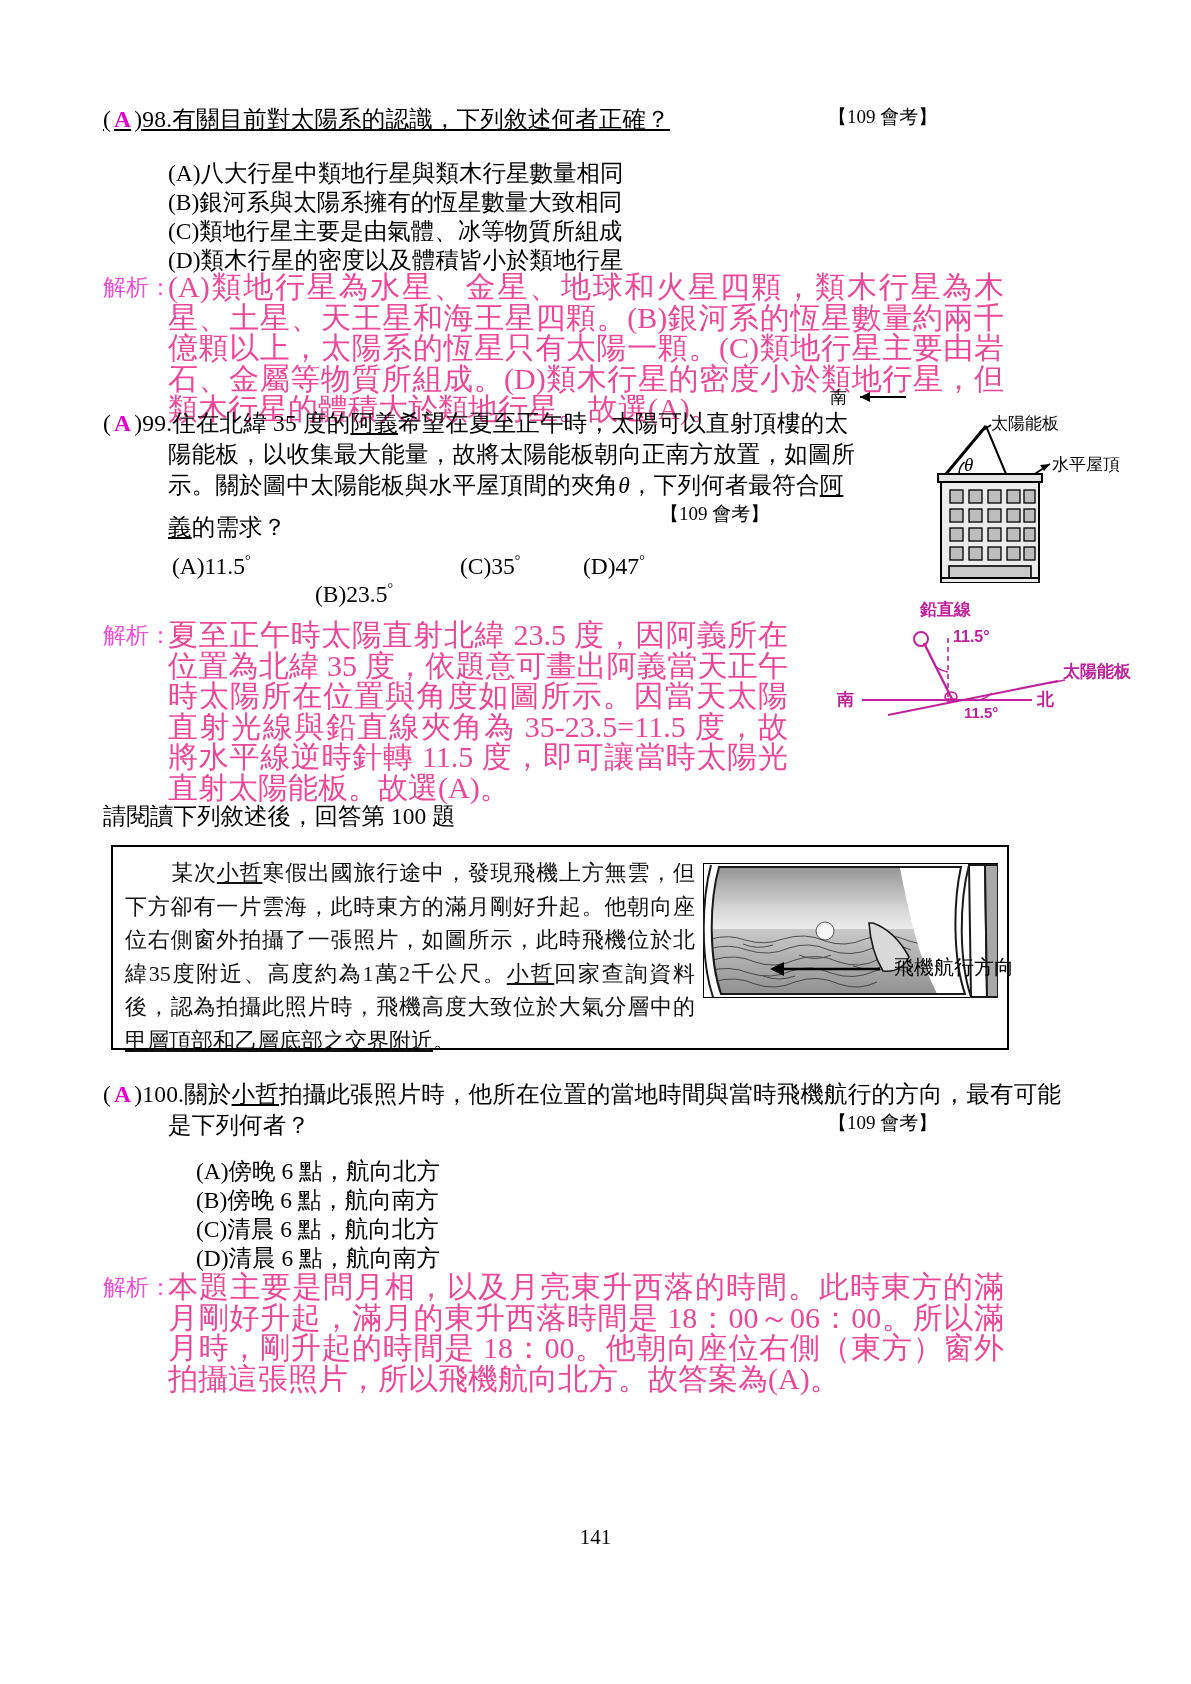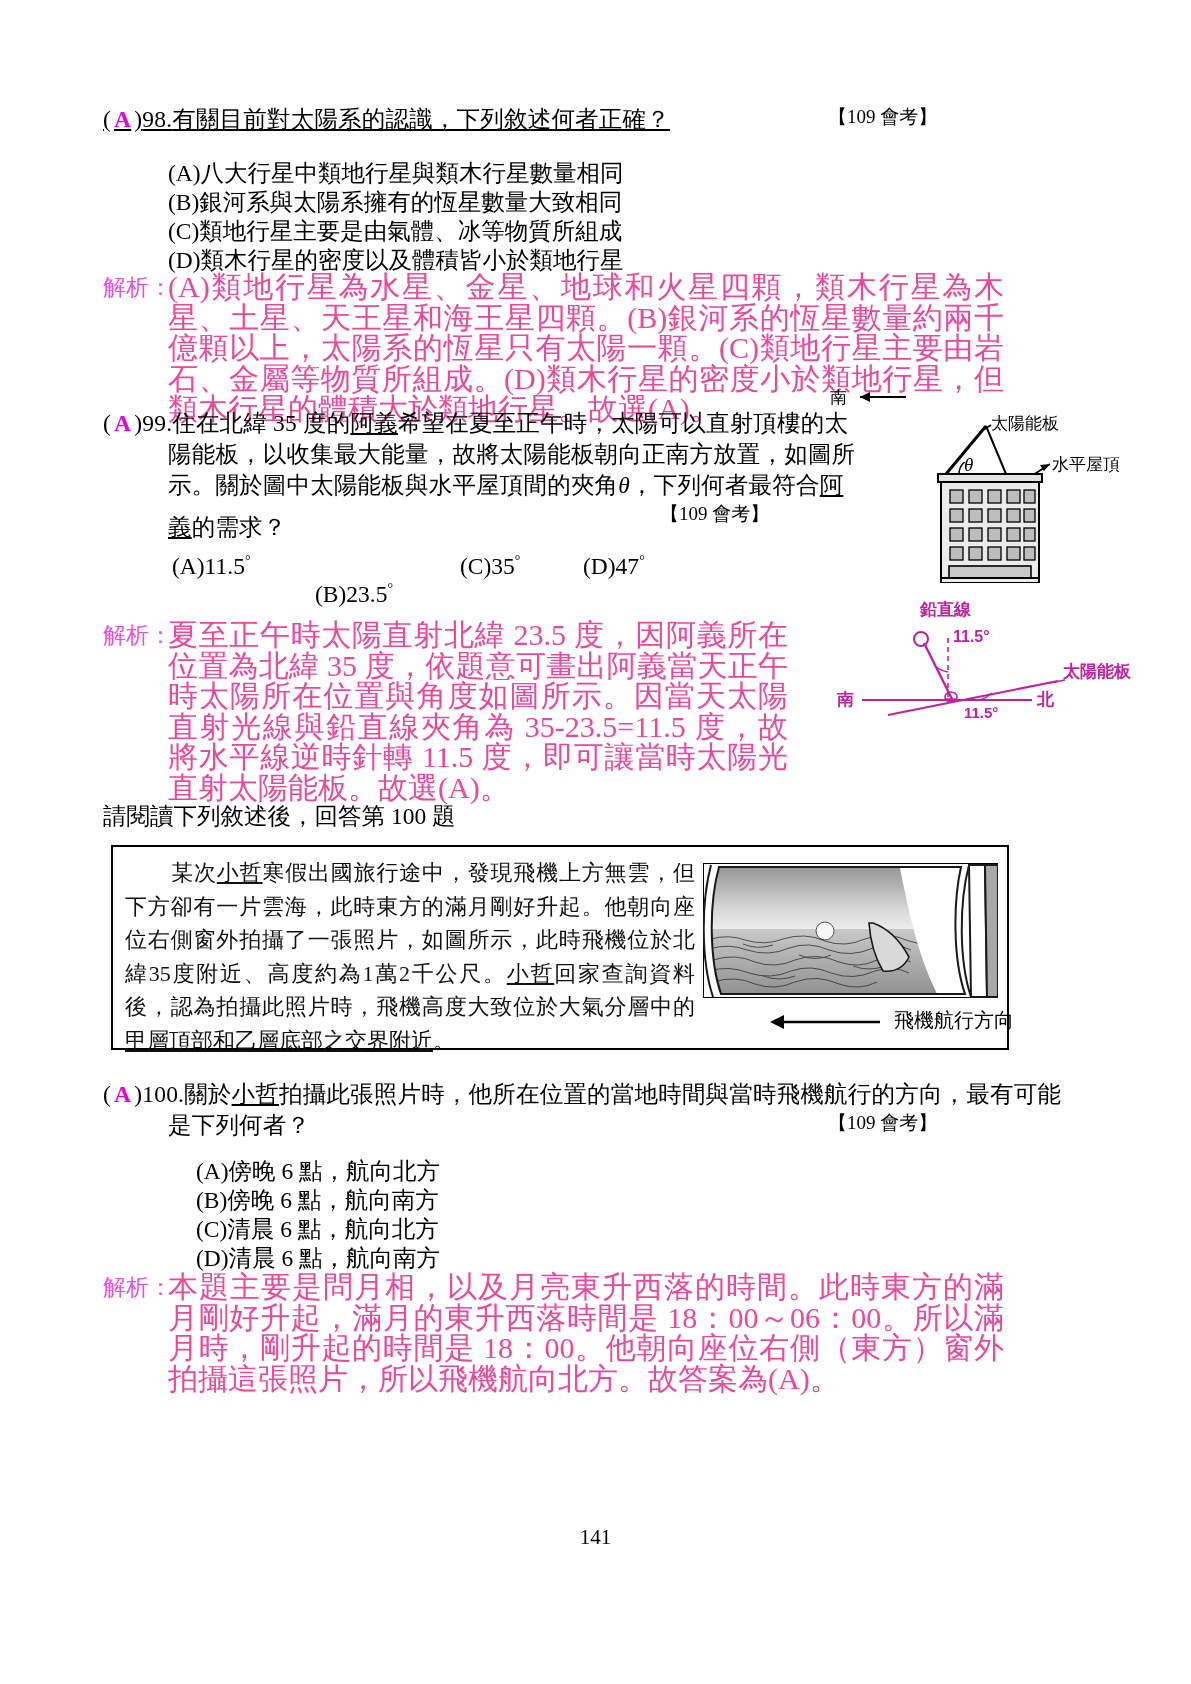--- a/index.html
+++ b/index.html
@@ -215,21 +215,21 @@
       <path d="M8 2 C-2 40 -2 98 10 134" fill="none" stroke="#1a1a1a" stroke-width="2"></path>
 
       <path d="M266 2 C256 40 256 98 268 134" fill="none" stroke="#1a1a1a" stroke-width="2"></path>
       <path d="M282 2 C272 40 272 98 284 134" fill="none" stroke="#1a1a1a" stroke-width="2"></path>
       <path d="M262 131 L268 134 L284 134 L295 134" fill="none" stroke="#1a1a1a" stroke-width="0"></path>
       <polygon points="266,2 282,2 284,134 268,134" fill="#fff" stroke="#1a1a1a" stroke-width="2"></polygon>
       <polygon points="282,2 295,2 295,134 284,134" fill="#a8a8a8" stroke="#1a1a1a" stroke-width="2"></polygon>
     </svg>
   </div>
 
-  <div class="dgm" style="left:768px;top:1007px;width:230px;height:30px;">
+  <div class="dgm" style="left:768px;top:954px;width:230px;height:30px;">
     <svg width="120" height="22" viewBox="0 0 120 22" style="position:absolute;left:0;top:4px;">
       <line x1="10" y1="11" x2="112" y2="11" stroke="#000" stroke-width="2.4"></line>
       <polygon points="2,11 16,4 16,18" fill="#000"></polygon>
     </svg>
     <div style="position:absolute;left:126px;top:0;font-size:20px;white-space:nowrap;">飛機航行方向</div>
   </div>
 
   <div class="blk q-line" style="left:103px;top:1079px;">
     <span class="ans-paren">(</span><span class="ansletter">A</span><span class="ans-paren">)</span><span>100.</span><span>關於</span><span class="u">小哲</span><span>拍攝此張照片時，他所在位置的當地時間與當時飛機航行的方向，最有可能</span>
   </div>

